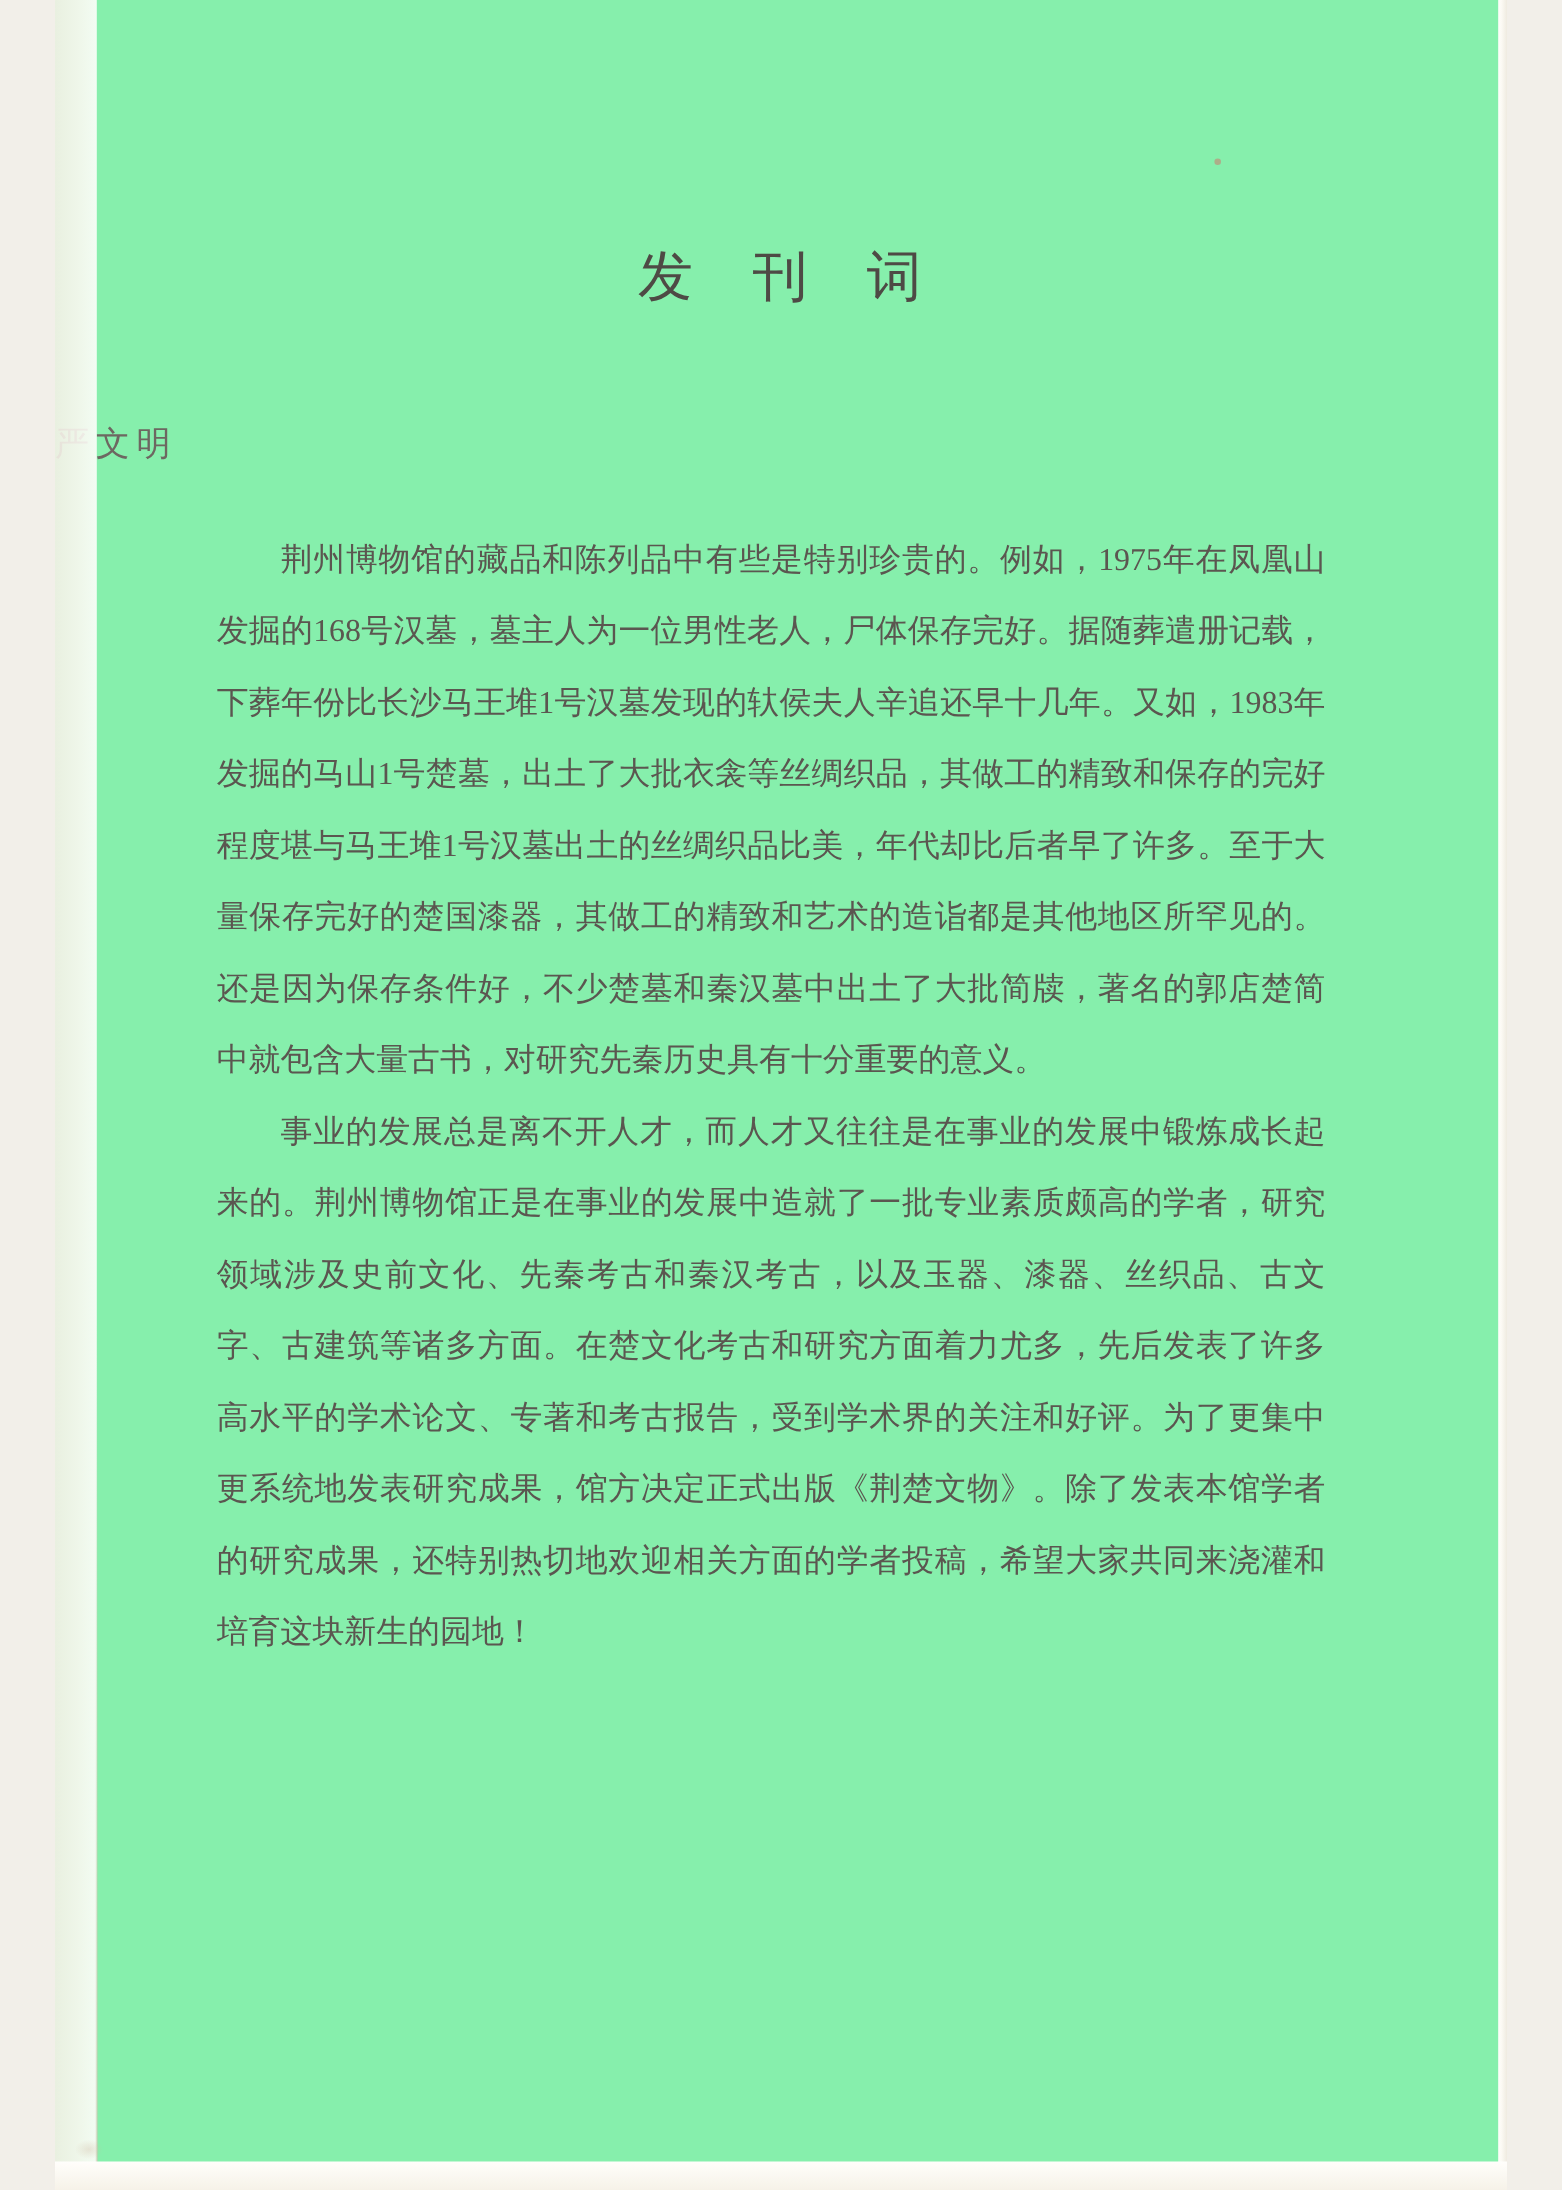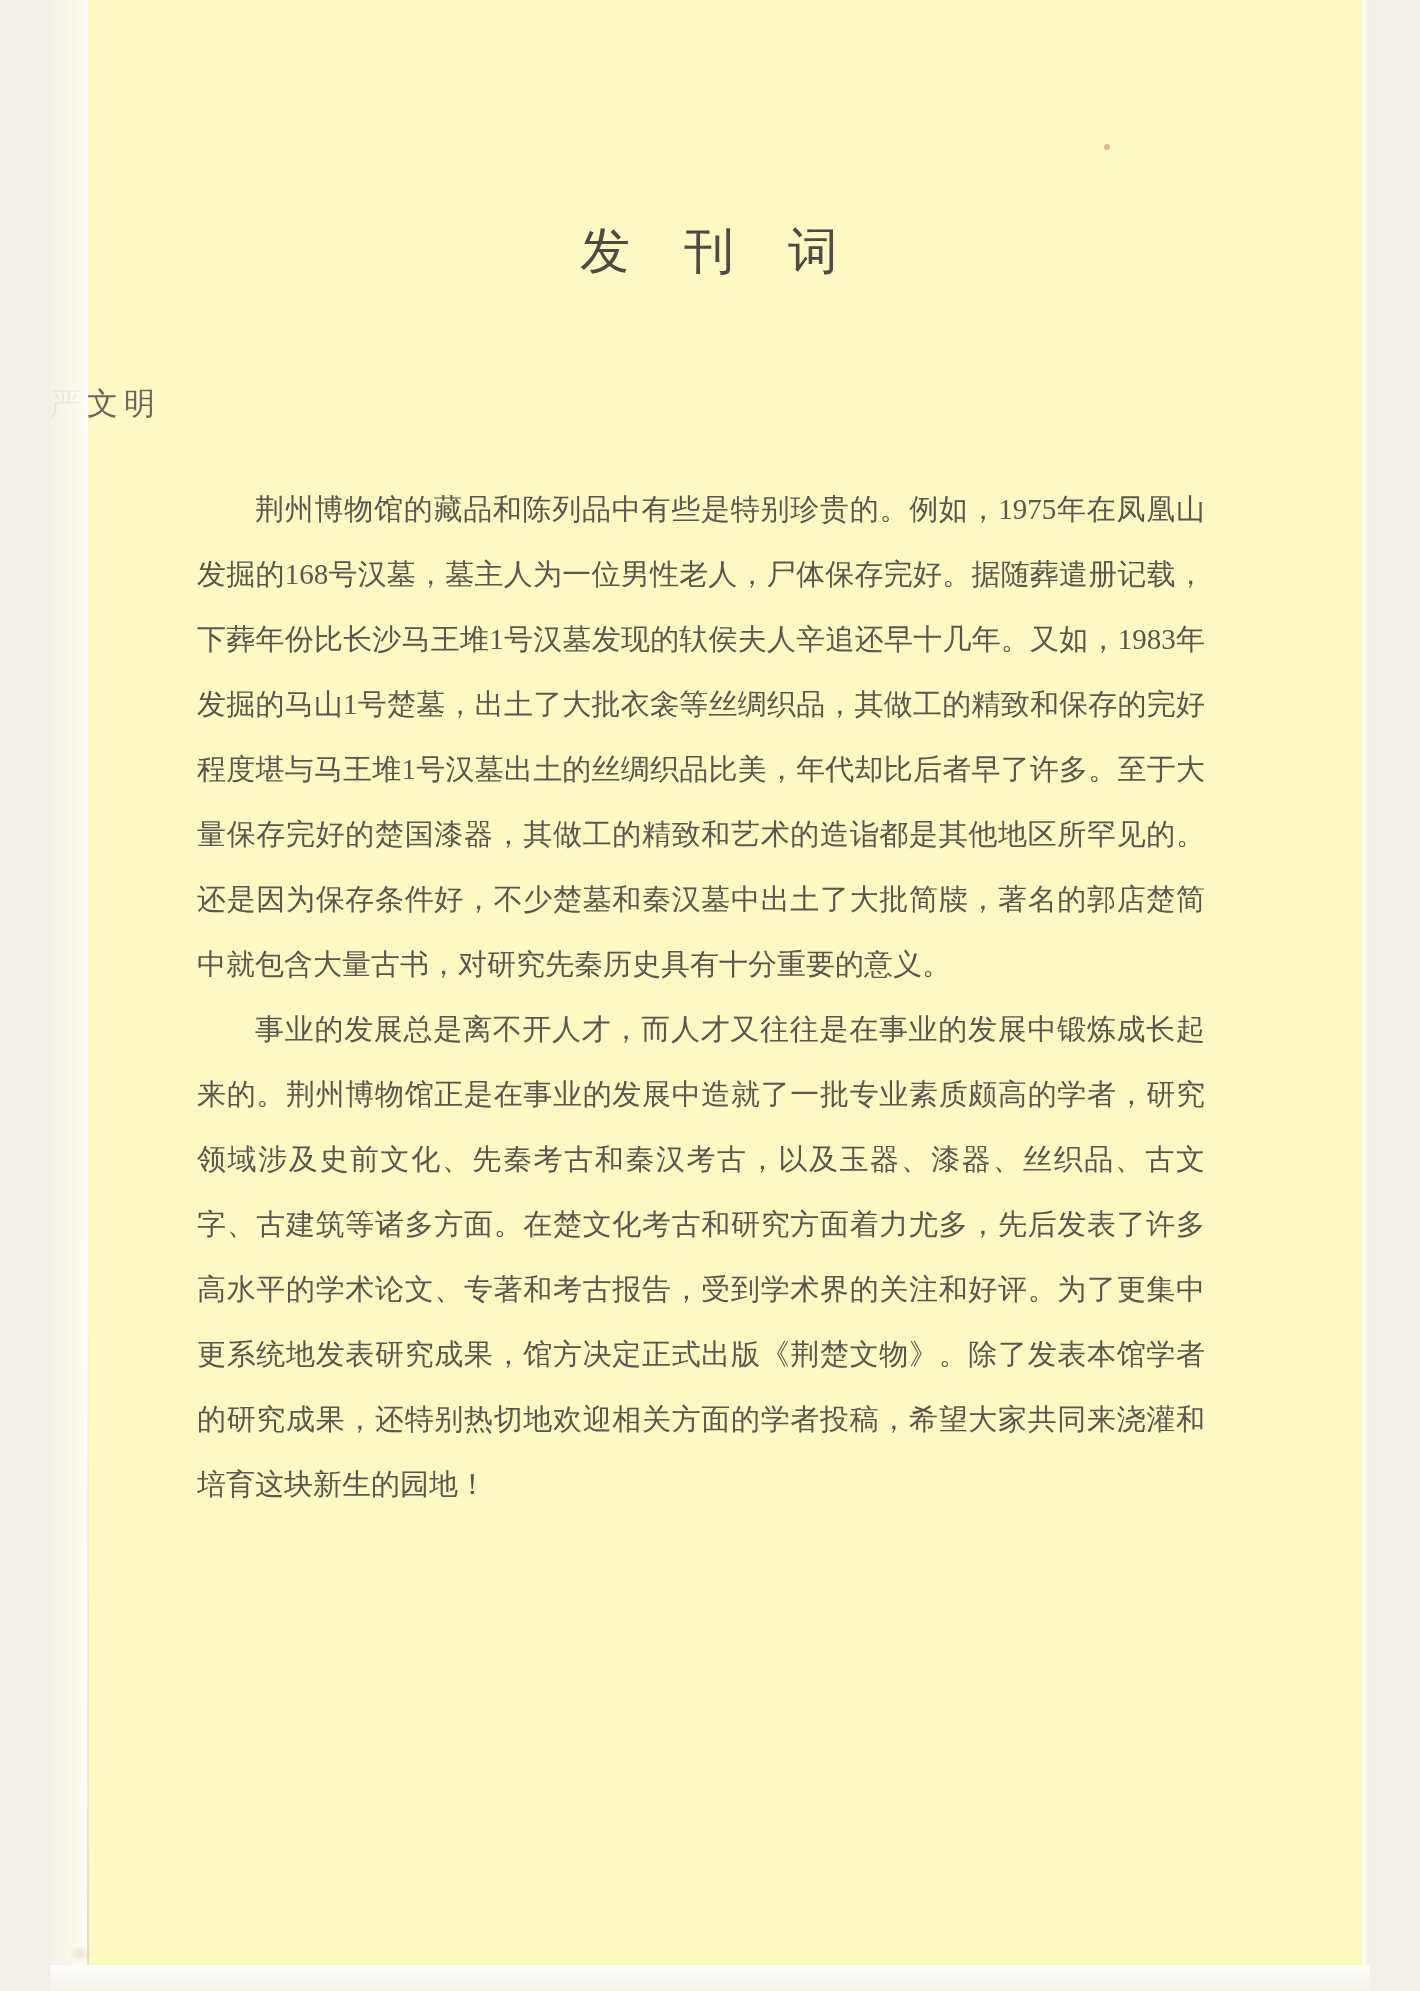--- a/index.html
+++ b/index.html
@@ -5,21 +5,21 @@
   html, body {
     margin: 0;
     padding: 0;
     background: #f2efe9;
   }
   .scan-page {
     position: relative;
     width: 1320px;
     height: 1991px;
     margin: 0 auto;
-    background: #fef9c3;
+    background: #86efac;
     overflow: hidden;
     font-family: "Liberation Serif", "DejaVu Serif", serif;
   }
   
   .edge-left {
     position: absolute;
     left: 0; top: 0; bottom: 0;
     width: 38px;
     background: linear-gradient(to right, #f4f0e6 0%, #faf7f0 55%, #fffefb 100%);
     opacity: 0.9;

